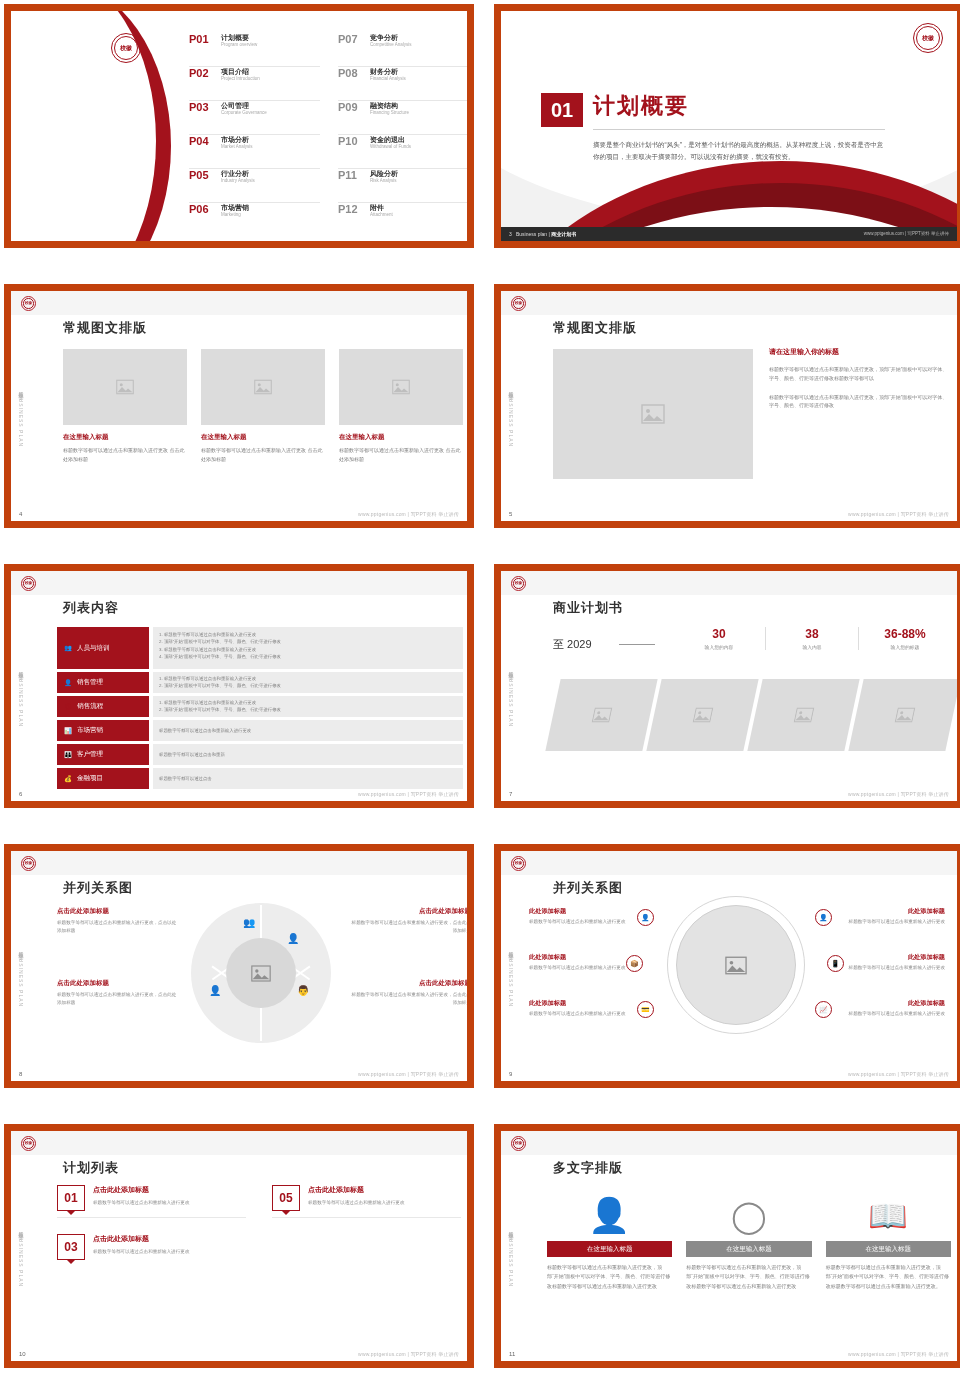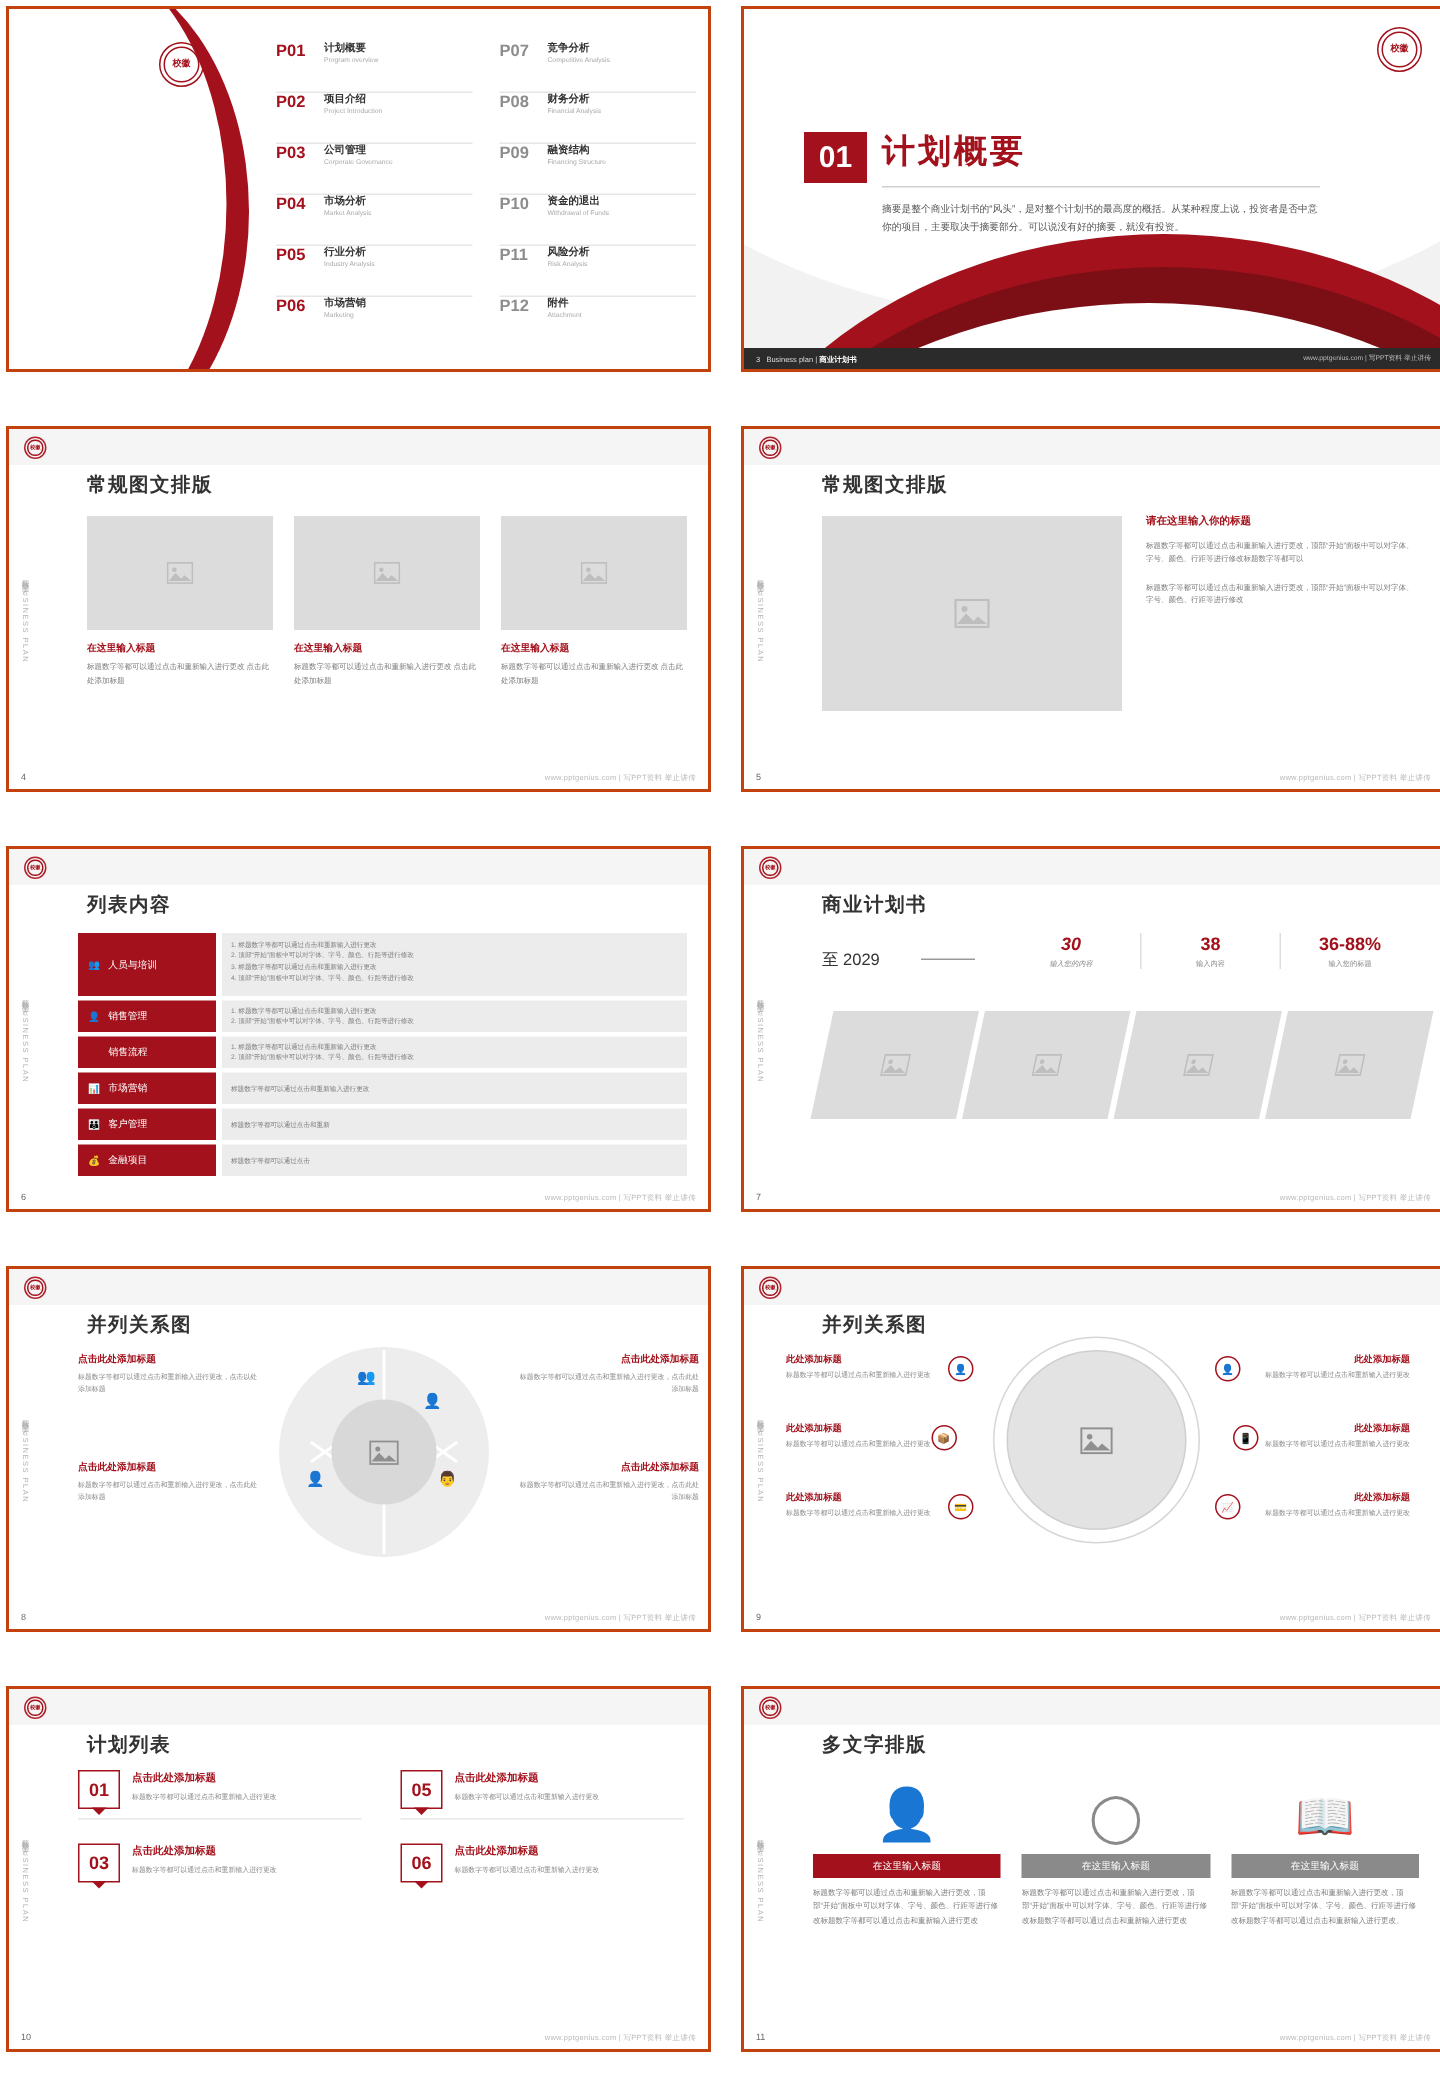--- a/index.html
+++ b/index.html
@@ -16,21 +16,21 @@
     grid-auto-rows: 270px;
     column-gap: 20px;
     row-gap: 10px;
     padding: 4px 0 0 4px;
   }
   .slide {
     position: relative;
     width: 470px; height: 244px;
     background: #fff;
     overflow: hidden;
-    border: 2px solid #c2410c;
+    border: 7px solid #c2410c;
   }
   
   .foot {
     position: absolute; bottom: 4px; left: 0; right: 0;
     display: flex; justify-content: space-between; align-items: center;
     font-size: 5px; color: #999; padding: 0 8px;
   }
   .foot .pg { color:#666; font-size:6px; }
   .foot .site { color:#b9b9b9; font-size:5px; letter-spacing:.2px;}
   
@@ -131,21 +131,21 @@
   .s6 .row{background:#ececec;margin-bottom:3px;padding:3px 6px;}
   .s6 .row.big{height:42px;padding-top:4px;}
   .s6 .row.h21{height:21px;}
   .s6 .row li{font-size:4.4px;color:#7d7d7d;line-height:1.65;list-style:none;}
 
   
   .s7 .year{position:absolute;left:52px;top:66px;font-size:11px;color:#333;}
   .s7 .yline{position:absolute;left:118px;top:73px;width:36px;height:1px;background:#999;}
   .s7 .stats{position:absolute;left:172px;top:56px;width:278px;display:flex;}
   .s7 .st{flex:1;text-align:center;border-left:1px solid #ddd;}
-  .s7 .st:first-child{border-left:none;font-style:italic;}
+  .s7 .st:first-child{border-left:none;}
   .s7 .st b{display:block;font-size:12px;color:#a3121c;font-weight:bold;}
   .s7 .st span{display:block;font-size:4.8px;color:#888;margin-top:3px;}
   .s7 .bars{position:absolute;left:52px;top:108px;width:400px;height:72px;display:flex;gap:4px;}
   .s7 .bars .ph{flex:1;transform:skewX(-12deg);}
 
   
   .s8 .cx{position:absolute;left:180px;top:52px;width:140px;height:140px;}
   .s8 .donut{position:absolute;left:0;top:0;width:140px;height:140px;border-radius:50%;background:#ededed;}
   .s8 .hole{position:absolute;left:35px;top:35px;width:70px;height:70px;border-radius:50%;background:#d8d8d8;display:flex;align-items:center;justify-content:center;}
   .s8 .tl{position:absolute;width:122px;}
@@ -665,27 +665,20 @@
             <div class="tiny2">标题数字等都可以通过点击和重新输入进行更改</div>
           </div>
         </div>
       <div class="it" style="border-bottom:none">
           <div class="badge">03</div>
           <div>
             <h5 class="redtxt">点击此处添加标题</h5>
             <div class="tiny2">标题数字等都可以通过点击和重新输入进行更改</div>
           </div>
         </div>
-      <div class="it" style="border-bottom:none">
-          <div class="badge">06</div>
-          <div>
-            <h5 class="redtxt">点击此处添加标题</h5>
-            <div class="tiny2">标题数字等都可以通过点击和重新输入进行更改</div>
-          </div>
-        </div>
     </div>
     <div class="foot">
       <span class="pg">10</span>
       <span class="site"><span>www.pptgenius.com</span> | <span>写PPT资料 举止讲传</span></span>
     </div>
   </div>
 
   <div class="slide inner s11">
     <div class="topline"></div>
     <div class="slogo seal seal-sm">

